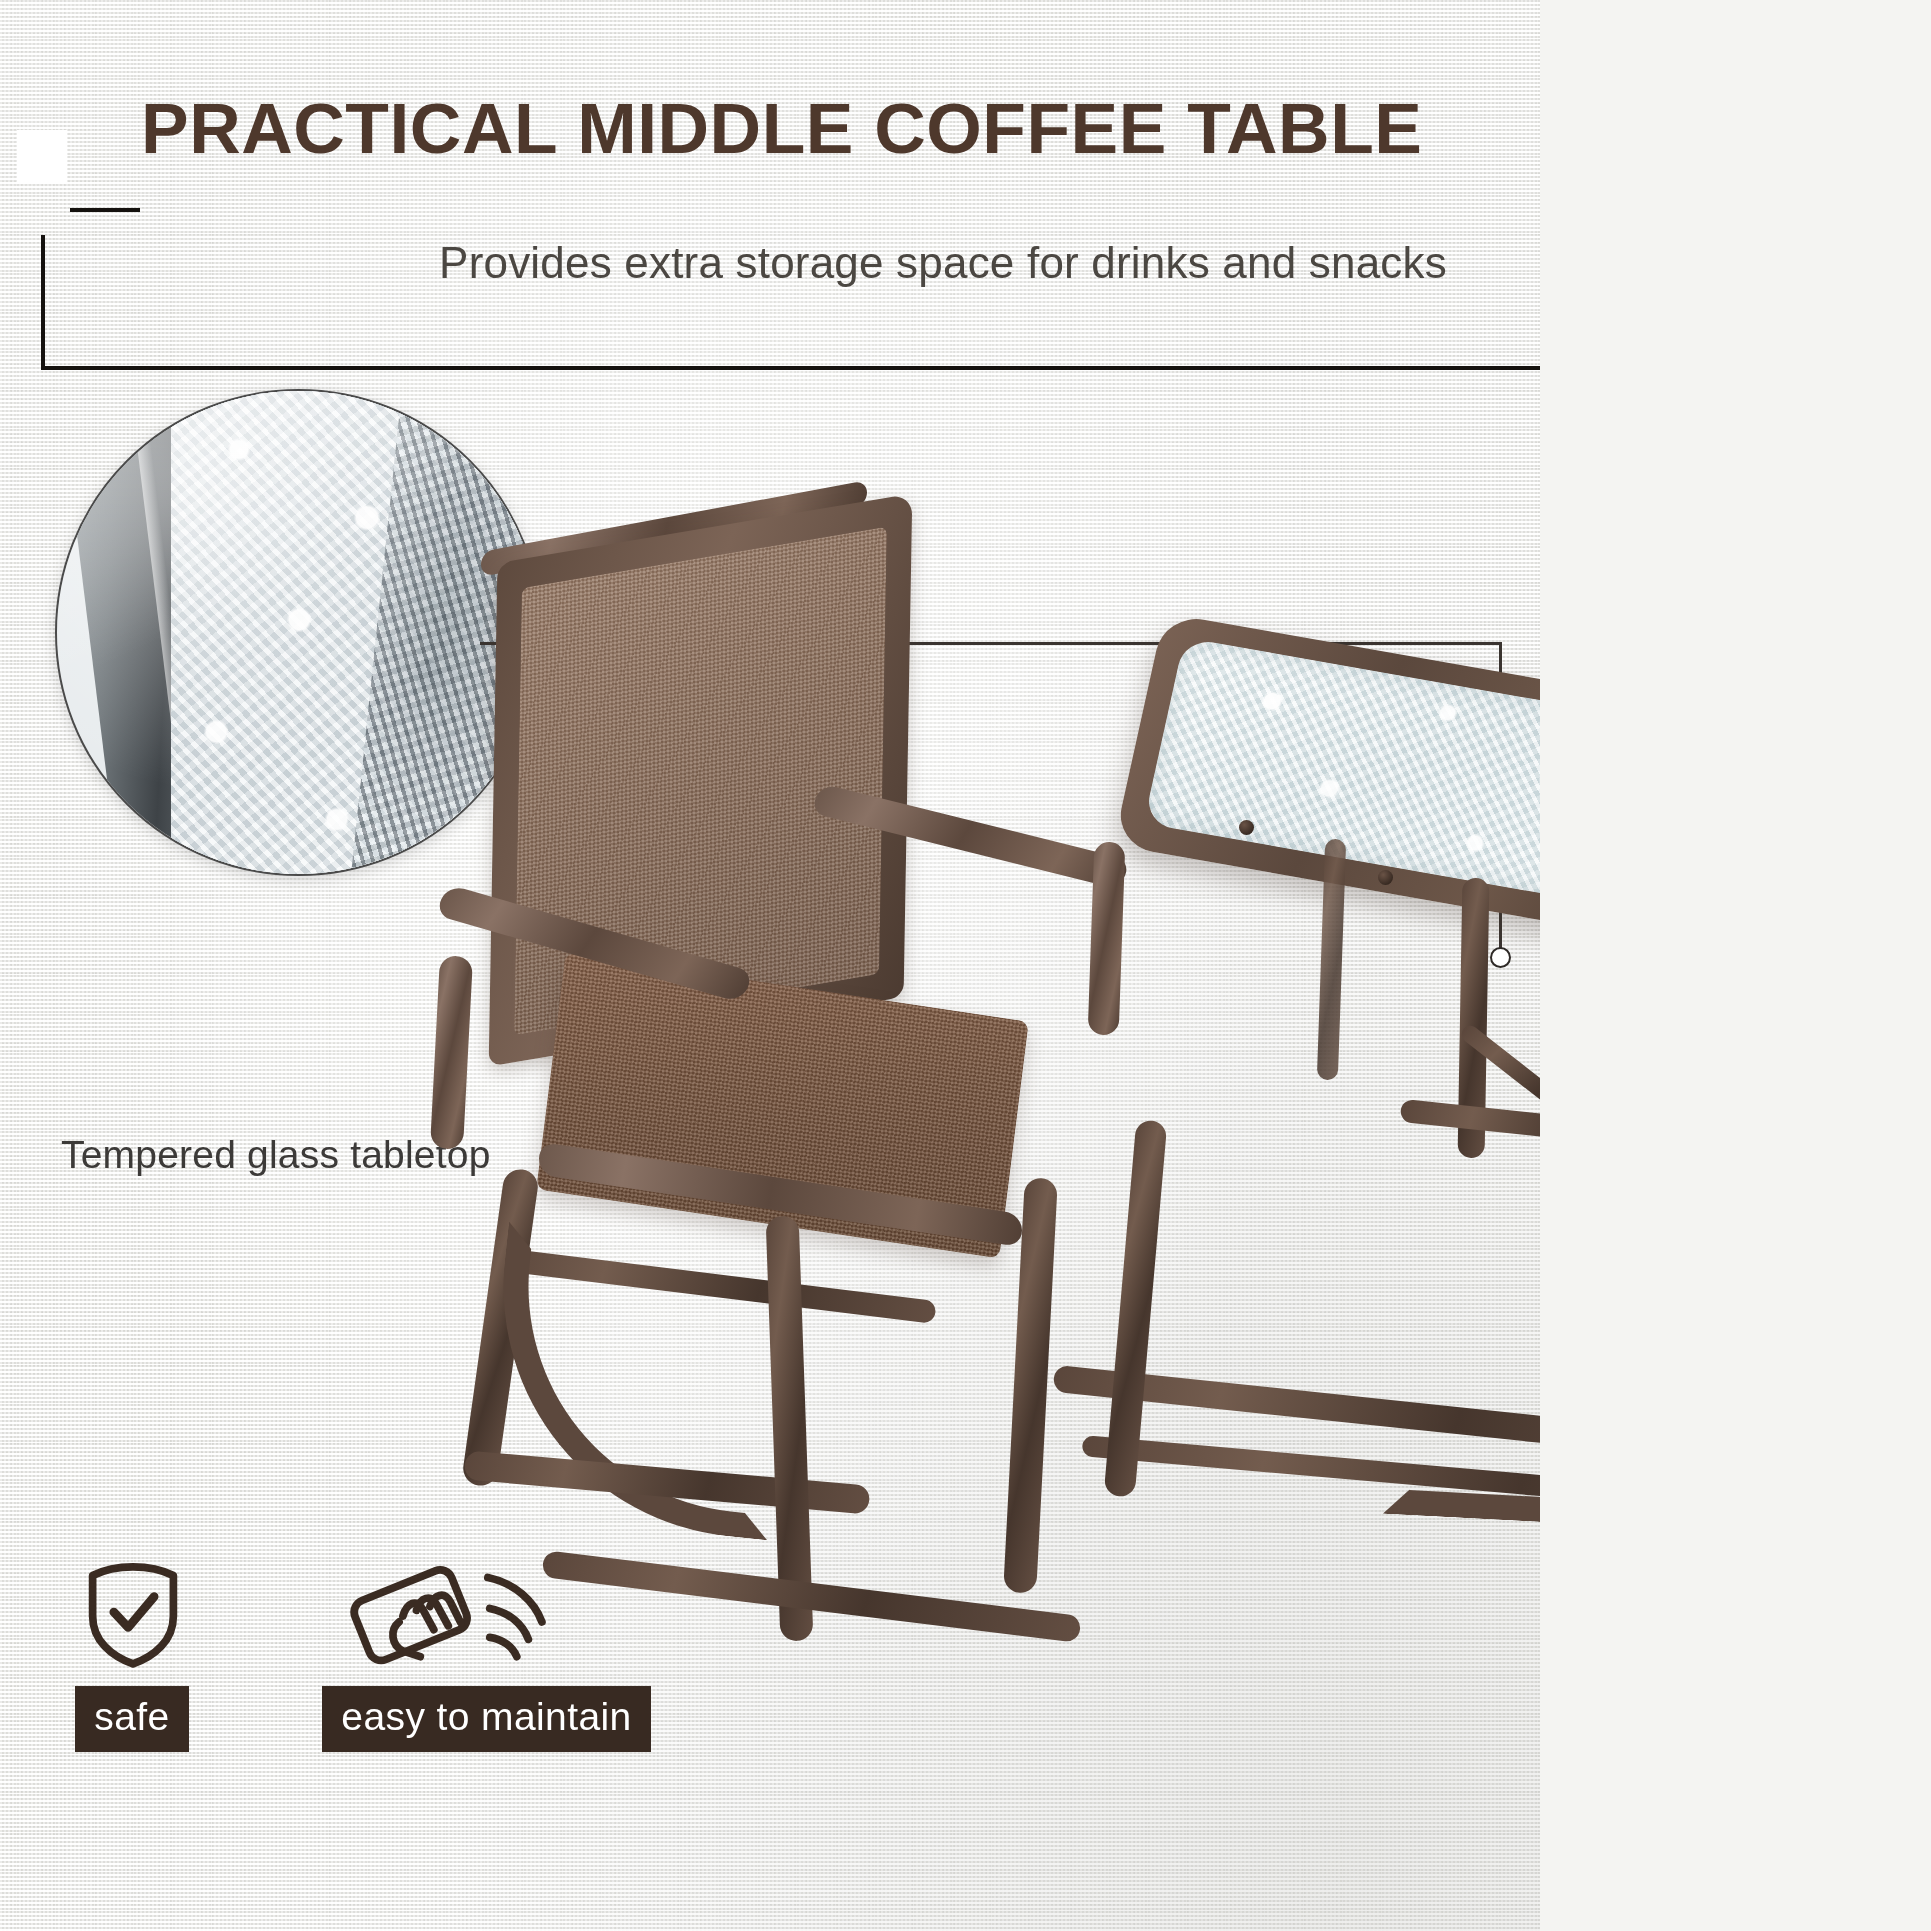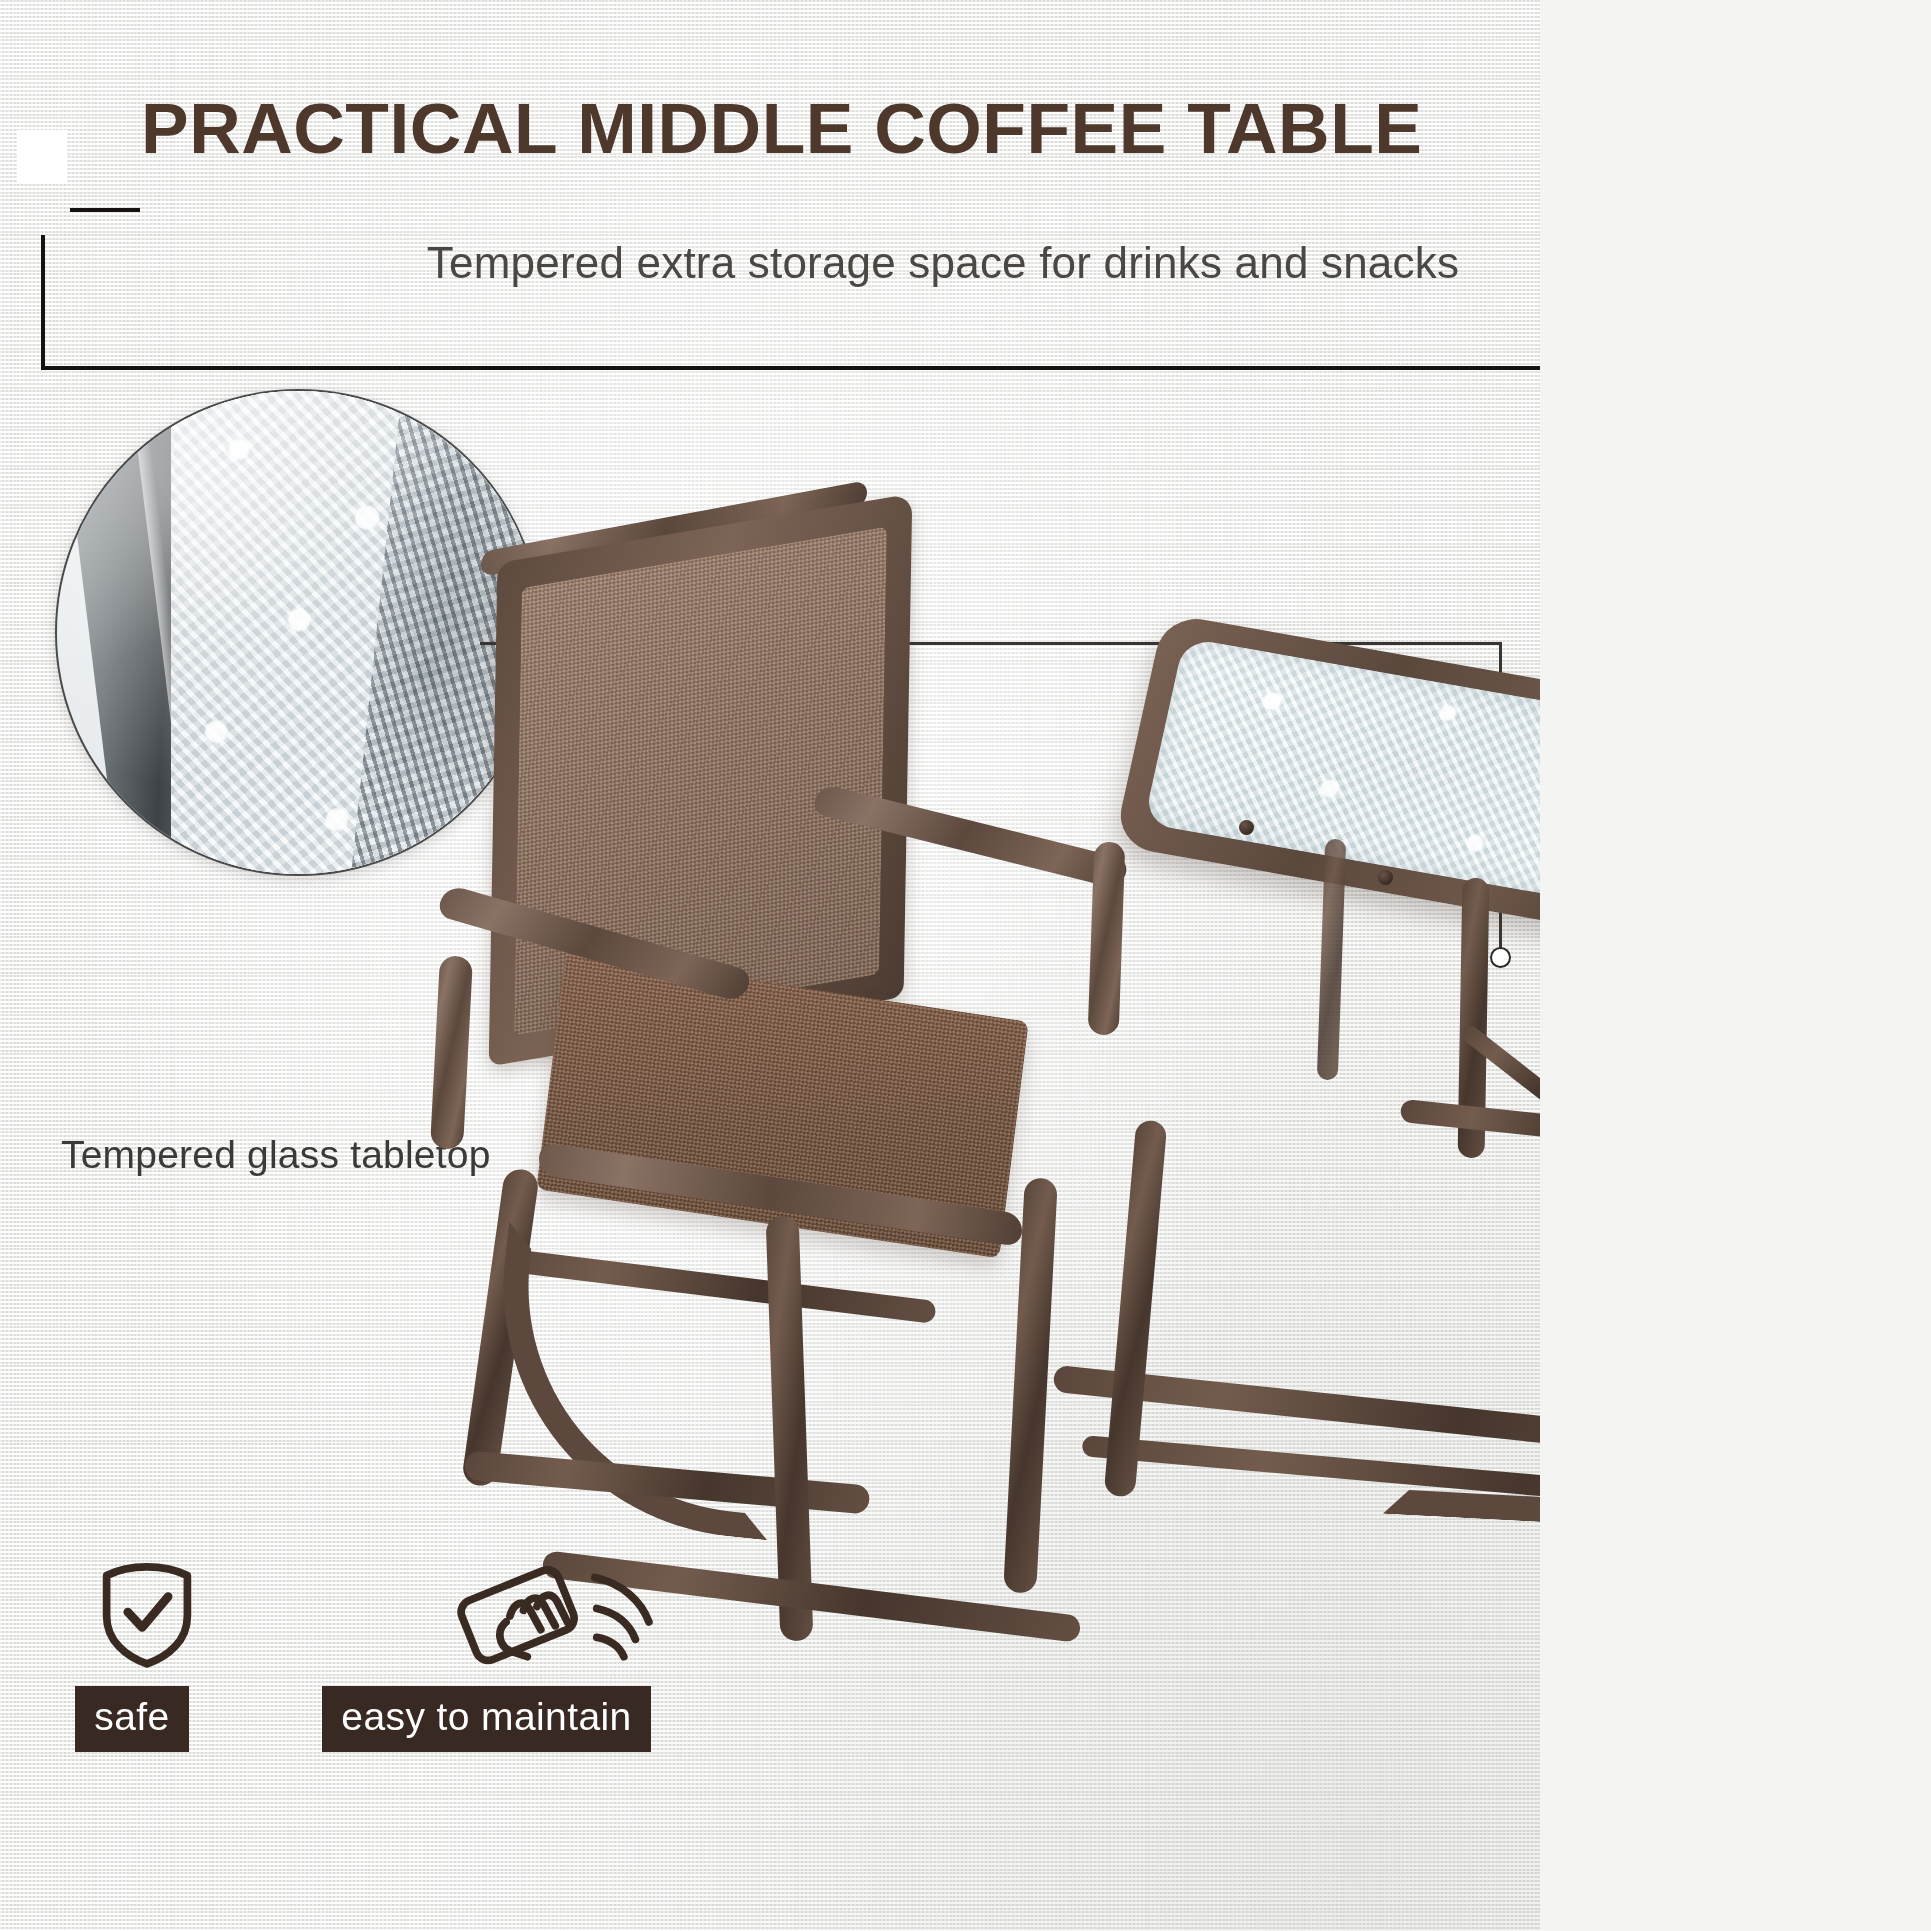--- a/index.html
+++ b/index.html
@@ -343,21 +343,21 @@
     border-radius:7.7px;
     transform:skewY(5deg) skewX(-6deg);
   }
   #cr-leg {
     position:absolute; left:35px; top:830px; width:29px; height:290px;
     transform:rotate(-3deg);
   }
 
   
   #features { position:absolute; left:75px; top:1556px; width:734px; height:251px; }
-  .feature { position:absolute;text-align:right; }
+  .feature { position:absolute; }
   .feature-icon { position:relative; }
   .feature-label {
     display:inline-block;
     background:#382a22; color:#ffffff;
     font-size:39px; font-weight:300;
     padding:11.6px 19.3px 15.4px 19.3px;
     letter-spacing:0.4px;
     line-height:1;
   }
   #feature-safe { left:0px; top:0px; }
@@ -378,21 +378,21 @@
   <div class="frame-line" id="frame-h-left"></div>
   <div class="frame-line" id="frame-v-left"></div>
   <div class="frame-line" id="frame-h-bottom"></div>
   <div class="frame-line" id="frame-v-right"></div>
   <div class="frame-line" id="frame-h-right"></div>
   <div id="frame-sq-white"></div>
   <div id="frame-sq-brown"></div>
 
   <div id="page-title">PRACTICAL MIDDLE COFFEE TABLE</div>
 
-  <div id="page-subtitle">Tempered extra storage space for drinks and snacks</div>
+  <div id="page-subtitle">Provides extra storage space for drinks and snacks</div>
 
   <div id="detail-circle">
     <div id="dc-frame-strip"></div>
     <div id="dc-frame-highlight"></div>
     <div id="dc-glass"></div>
     <div id="dc-glass-dark"></div>
     <div id="dc-gloss"></div>
   </div>
 
   <div id="detail-caption">Tempered glass tabletop</div>

